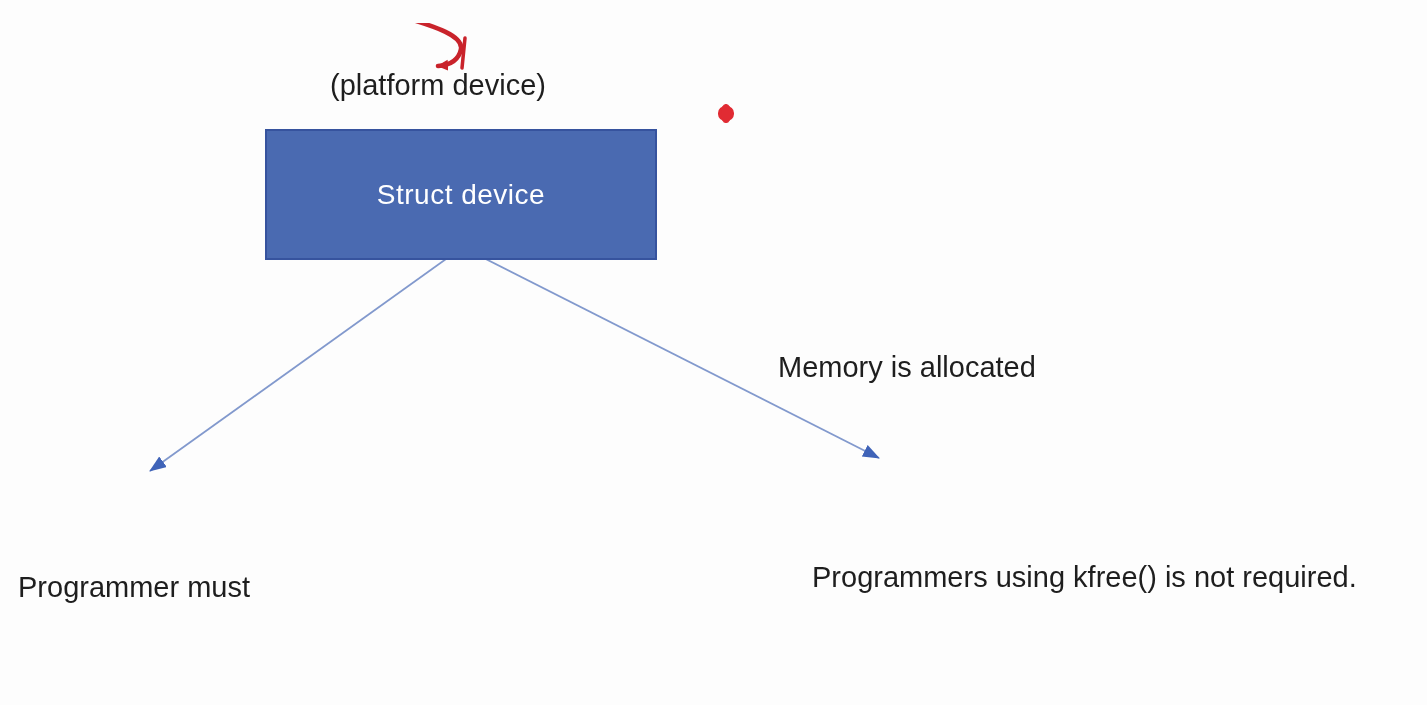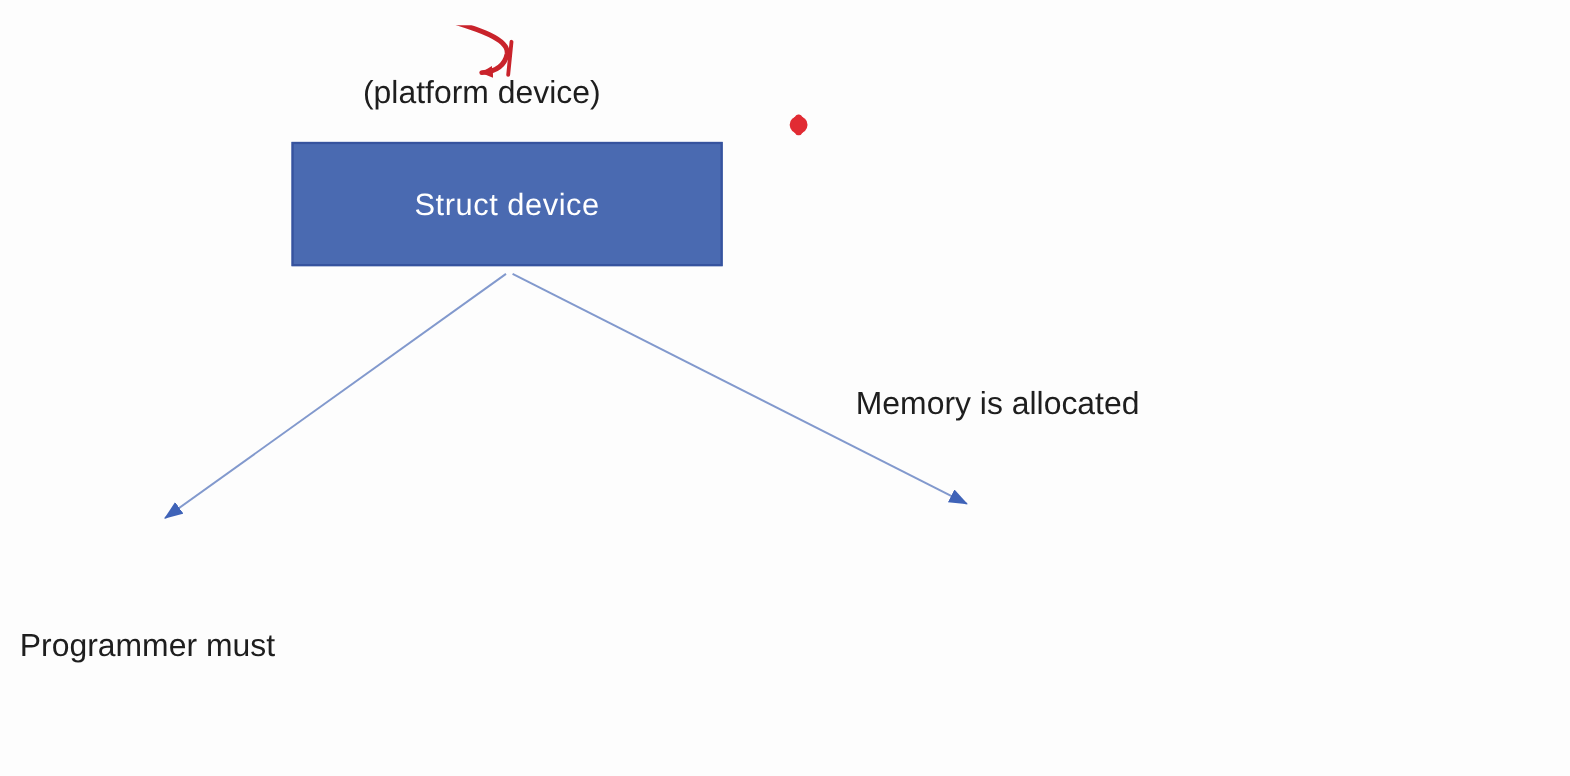--- a/index.html
+++ b/index.html
@@ -41,21 +41,21 @@
   .platform-label {
     position: absolute;
     left: 330px; top: 46px;
     font-size: 29px;
     line-height: 33px;
     white-space: pre;
   }
   .struct-box {
     position: absolute;
     left: 265px; top: 106px;
-    width: 392px; height: 113px;
+    width: 392px; height: 131px;
     background: var(--box-fill);
     border: 2px solid var(--box-border);
     display: flex;
     align-items: center;
     justify-content: center;
   }
   .struct-box .box-label {
     color: var(--box-text);
     font-size: 28px;
     letter-spacing: 0.5px;
@@ -122,18 +122,19 @@
     <div>Memory is allocated</div>
   </div>
 
   <div class="note note-kmalloc">
     <div>Programmer must</div>
     
     
   </div>
 
   <div class="note note-devm">
+    <div>Programmers using kfree() is not required.</div>
     
     
     
   </div>
 
 </div>
 
 </body></html>

